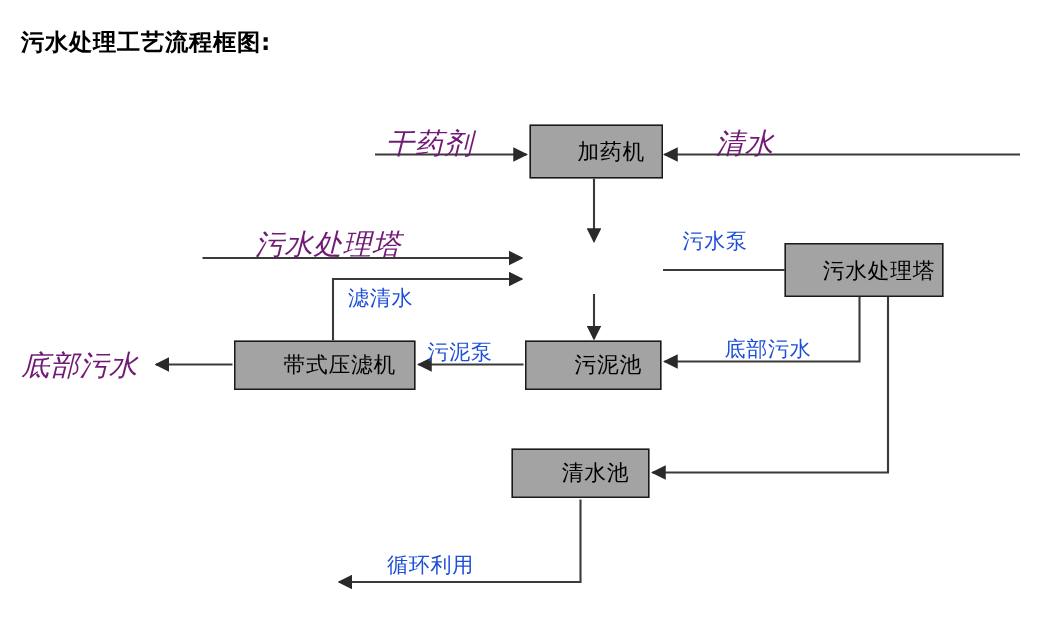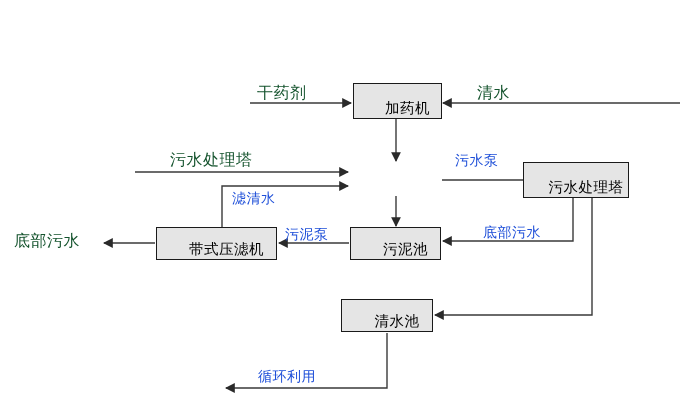--- a/index.html
+++ b/index.html
@@ -22,62 +22,64 @@
     font-size: 15.5px;
     font-weight: bold;
     color: #000000;
     letter-spacing: 0.5px;
     white-space: nowrap;
   }
   .node {
     position: absolute;
     box-sizing: border-box;
     border: 1.4px solid #1a1a1a;
-    background: #e5e5e5;
+    background: #a3a3a3;
     display: flex;
-    align-items: flex-end;
+    align-items: center;
     justify-content: center;
     font-size: 14.5px;
     color: #000000;
     white-space: nowrap;
     letter-spacing: 0.5px;
     z-index: 3;
     padding-left: 20px;
   }
   .edge-label {
     position: absolute;
     font-size: 14px;
     color: #1d4ed8;
     white-space: nowrap;
     letter-spacing: 0.5px;
     z-index: 4;
     background: transparent;
   }
   .terminal-label {
     position: absolute;
-    font-size: 16px;
-    color: #14532d;
+    font-size: 19px;
+    color: #701a75;
     white-space: nowrap;
     letter-spacing: 0.5px;
     z-index: 4;
+    font-style: italic;
   }
   #svg-layer {
     position: absolute;
     left: 0;
     top: 0;
     width: 700px;
     height: 420px;
     z-index: 1;
   }
 </style>
 </head>
 <body>
 
 <div id="page">
 
+  <div id="title">污水处理工艺流程框图:</div>
 
   <svg id="svg-layer" viewBox="0 0 700 420" xmlns="http://www.w3.org/2000/svg">
     <defs>
       <marker id="arrow" viewBox="0 0 10 10" refX="9" refY="5" markerWidth="7" markerHeight="7" orient="auto-start-reverse">
         <path d="M 0 0 L 10 5 L 0 10 z" fill="#2a2a2a"></path>
       </marker>
     </defs>
 
     <g stroke="#3a3a3a" stroke-width="1.4" fill="none" marker-end="url(#arrow)">
 

